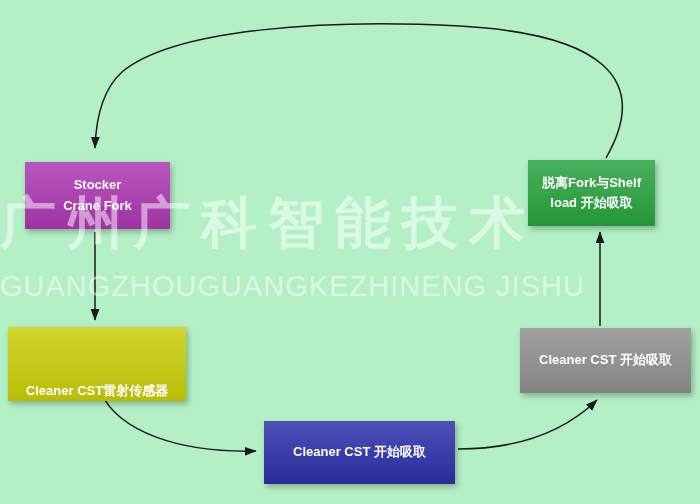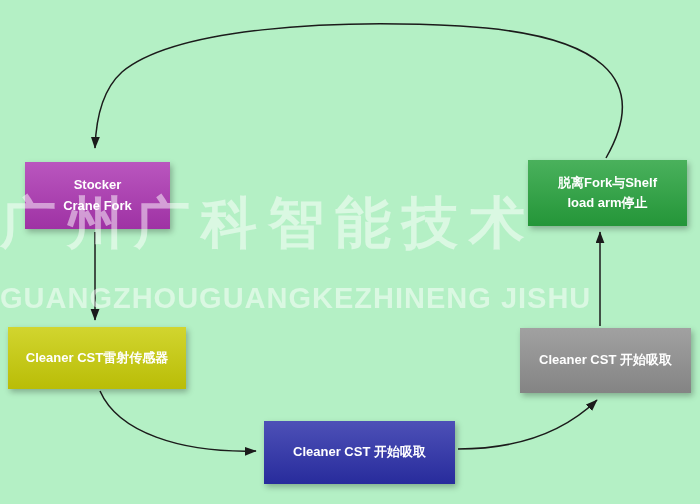--- a/index.html
+++ b/index.html
@@ -33,44 +33,44 @@
     align-items: center;
     color: #ffffff;
     font-weight: bold;
     font-size: 13px;
     line-height: 1.55;
     text-align: center;
     box-shadow: 2px 3px 6px rgba(0,0,0,0.28);
     background-image: linear-gradient(rgba(255,255,255,0.16), rgba(0,0,0,0.08));
   }
   .node-stocker { left: 25px;  top: 162px; width: 145px; height: 67px; }
-  .node-sensor  { left: 8px;   top: 327px; width: 178px; height: 62px; }
+  .node-sensor  { left: 8px;   top: 327px; width: 178px; height: 74px; justify-content: flex-end; }
   .node-fork    { left: 264px; top: 421px; width: 191px; height: 63px; }
   .node-shelf   { left: 520px; top: 328px; width: 171px; height: 65px; }
-  .node-detach  { left: 528px; top: 160px; width: 159px; height: 66px; }
+  .node-detach  { left: 528px; top: 160px; width: 127px; height: 66px; }
   .watermark {
     position: absolute;
     left: 0; top: 186px;
     width: 644px;
     z-index: 5;
     text-align: left;
     color: rgba(255,255,255,0.5);
     pointer-events: none;
     white-space: nowrap;
   }
   .wm-cn {
     font-size: 56px;
     font-weight: bold;
     letter-spacing: 11px;
   }
   .wm-en {
     font-size: 29px;
-    font-weight: bold;
+    font-weight: normal;
     letter-spacing: 1px;
-    margin-top: 20px;
+    margin-top: 8px;
   }
 </style>
 </head>
 <body style="background-color: rgb(180, 240, 197);">
 
 <div class="canvas" style="background-color: rgb(180, 240, 197); padding-left: 44px;">
 
   <svg class="arrows" width="700" height="504" viewBox="0 0 700 504">
     <defs>
       <marker id="ah" markerWidth="10" markerHeight="8" refX="7.5" refY="3" orient="auto" markerUnits="strokeWidth">
@@ -96,21 +96,21 @@
   <div class="node node-fork" style="background-color: rgb(43, 47, 169);">
     <div>Cleaner CST 开始吸取</div>
   </div>
 
   <div class="node node-shelf" style="background-color: rgb(143, 143, 143);">
     <div>Cleaner CST 开始吸取</div>
   </div>
 
   <div class="node node-detach" style="background-color: rgb(39, 162, 61);">
     <div>脱离Fork与Shelf</div>
-    <div>load arm停止</div>
+    <div>load 开始吸取</div>
   </div>
 
   <div class="watermark">
     <div class="wm-cn">广州广科智能技术</div>
     <div class="wm-en">GUANGZHOUGUANGKEZHINENG JISHU</div>
   </div>
 
 </div>
 
 </body></html>

